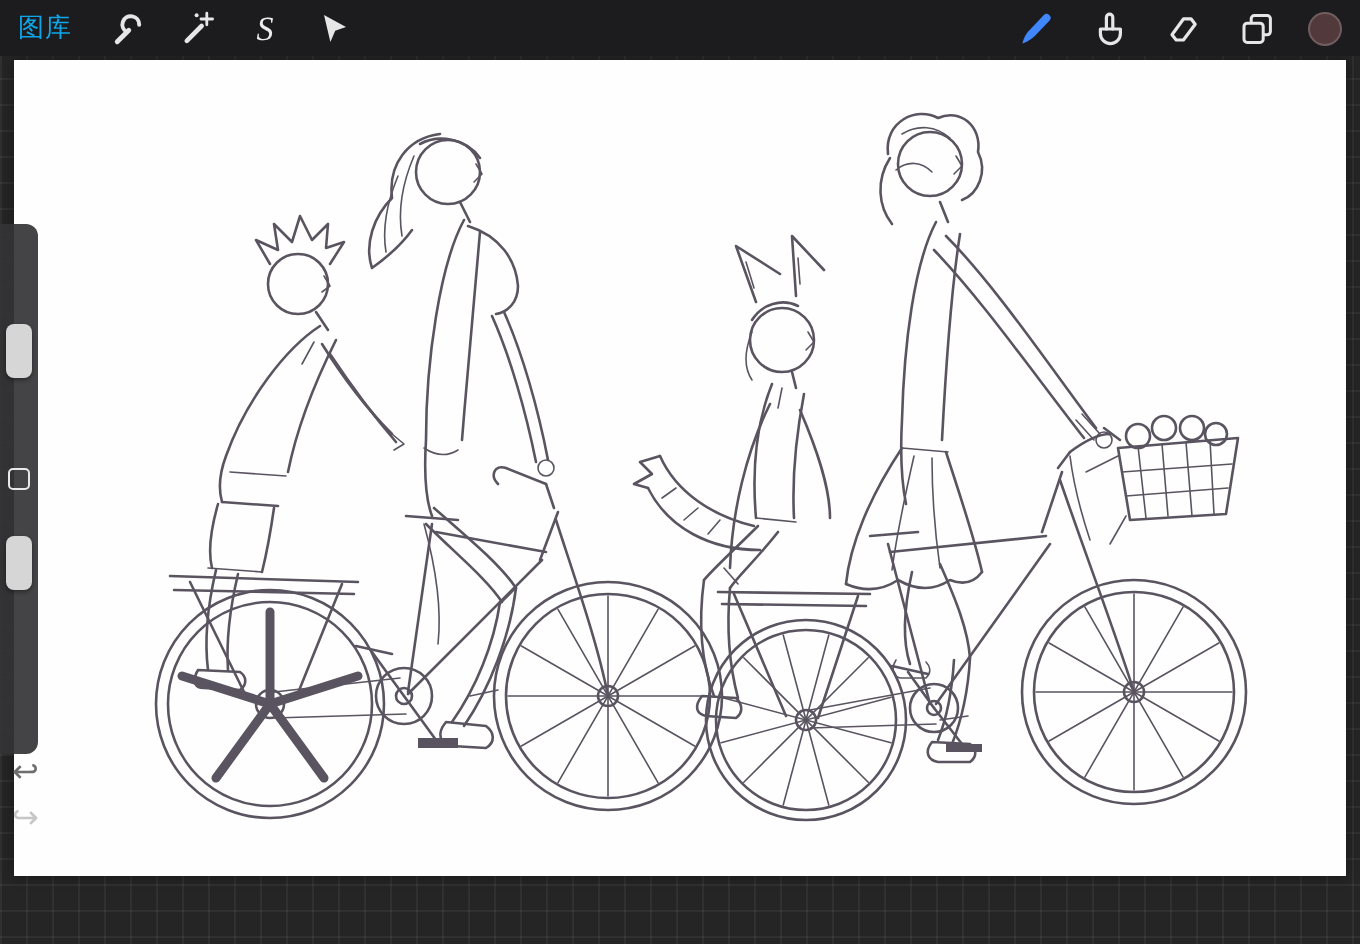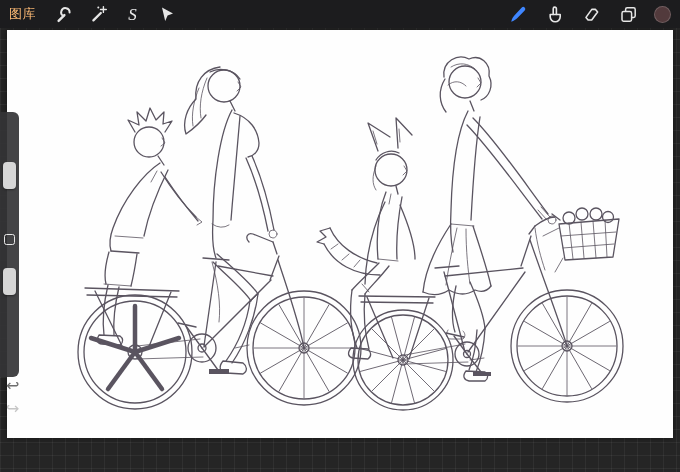--- a/index.html
+++ b/index.html
@@ -13,21 +13,21 @@
       linear-gradient(90deg, rgba(255,255,255,.05) 1px, transparent 1px);
     background-size:13px 13px;}
 
   
   .toolbar{position:absolute;top:0;left:0;right:0;height:28px;background:#1c1c1e;
     display:flex;align-items:center;justify-content:space-between;padding:0 9px;z-index:10}
   .tgroup{display:flex;align-items:center}
   .tgroup.left{gap:11px}
   .tgroup.right{gap:14px}
   button{background:none;border:none;cursor:pointer;padding:0}
-  .gallery{color:#fdba74;font-size:13px;letter-spacing:.5px;margin-right:6px;
+  .gallery{color:#0ea5e9;font-size:13px;letter-spacing:.5px;margin-right:6px;
     font-family:Liberation Sans, sans-serif}
   .ticon{width:23px;height:23px;display:flex;align-items:center;justify-content:center}
   .ticon svg{width:21px;height:21px;display:block}
   .ticon svg .st{stroke:#e6e6e6;fill:none;stroke-width:2;stroke-linecap:round;stroke-linejoin:round}
   .ticon svg .fl{fill:#e6e6e6;stroke:none}
   .ticon.active svg .flb{fill:#3f86ff;stroke:none}
   .sglyph span{color:#ececec;font-family:"Liberation Serif",serif;font-style:italic;
     font-size:17px;line-height:1}
   .swatch{width:17px;height:17px;border-radius:50%;background:#523a3c;
     border:1px solid rgba(255,255,255,.18)}

